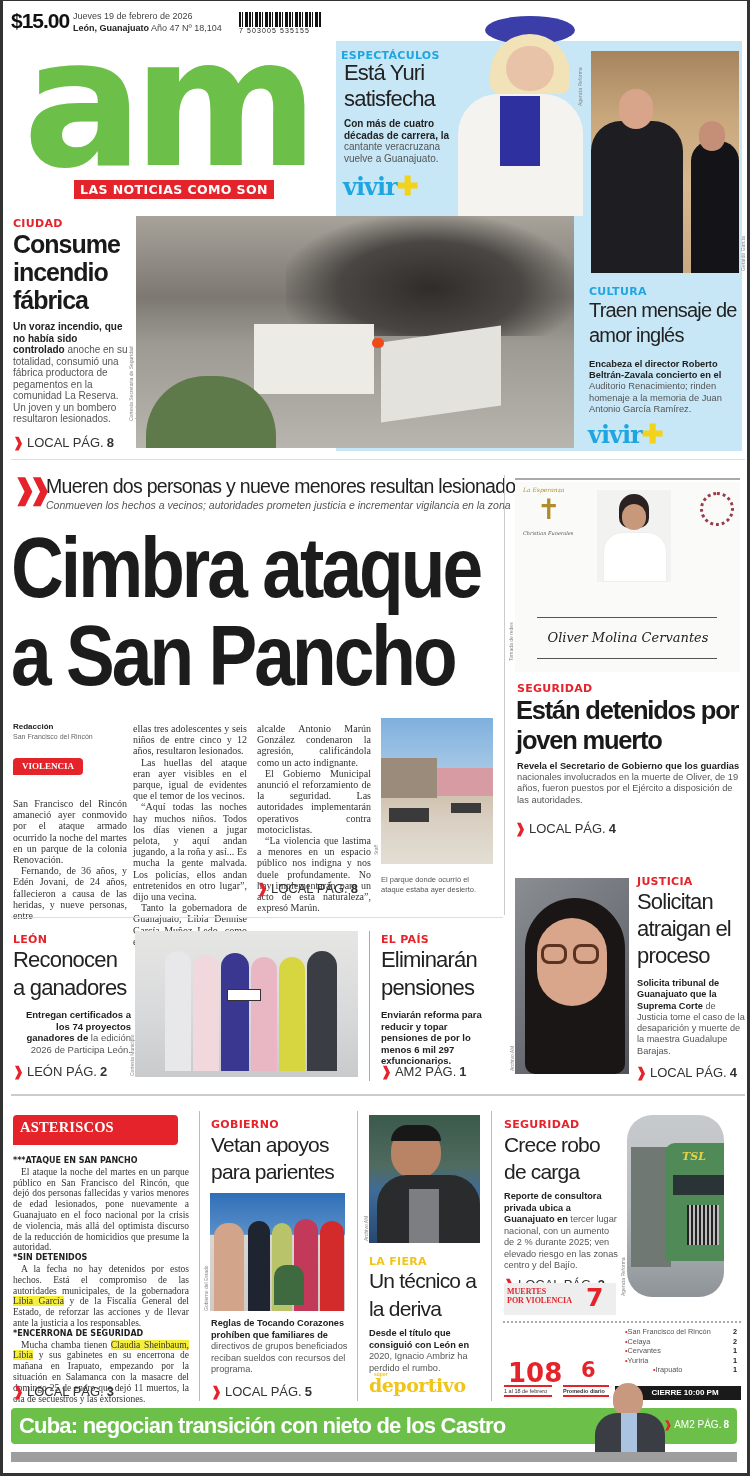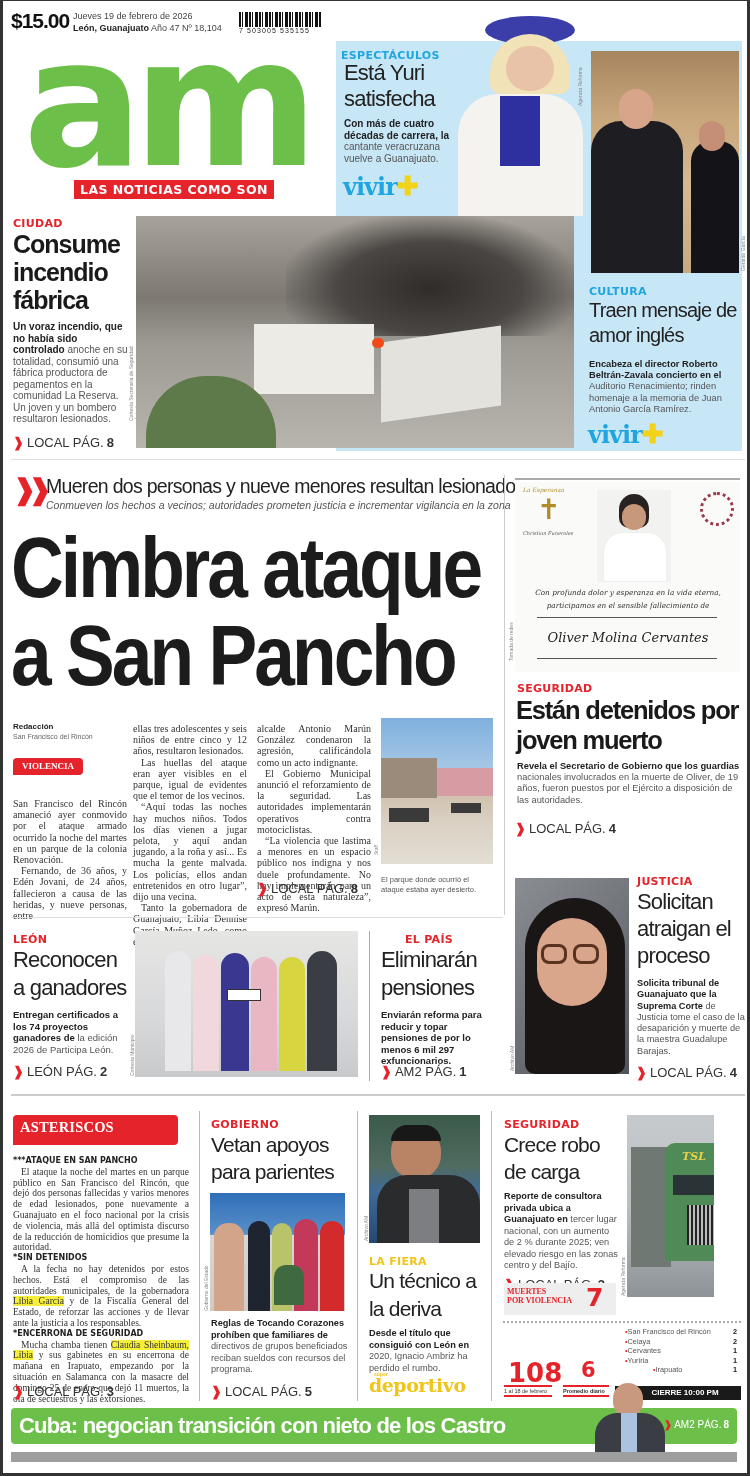--- a/index.html
+++ b/index.html
@@ -151,24 +151,20 @@
   <div class="abs" style="left:512px;top:481px;width:225px;height:190px;background:#fafaf8;">
     <div class="abs" style="left:8px;top:4px;font-family:'DejaVu Serif',serif;font-style:italic;font-size:6px;color:#b08d2a;">La Esperanza</div>
     <div class="abs" style="left:22px;top:14px;font-size:28px;color:#b08d2a;line-height:28px;">✝</div>
     <div class="abs" style="left:8px;top:48px;font-family:'DejaVu Serif',serif;font-style:italic;font-size:5px;color:#555;">Christian Funerales</div>
     <div class="abs" style="left:185px;top:10px;width:34px;height:34px;border-radius:17px;border:3px dotted #9b3a4a;"></div>
     <div class="abs" style="left:82px;top:8px;width:74px;height:92px;background:#f2f2f0;">
       <div class="abs" style="left:22px;top:4px;width:30px;height:34px;background:#2a2222;border-radius:15px 15px 10px 10px;"></div>
       <div class="abs" style="left:25px;top:14px;width:24px;height:26px;background:#c8987a;border-radius:12px;"></div>
       <div class="abs" style="left:6px;top:42px;width:64px;height:50px;background:#ffffff;border:1px solid #eee;border-radius:20px 20px 0 0;"></div>
     </div>
-    <div class="abs" style="left:8px;top:104px;width:210px;text-align:center;font-family:'DejaVu Serif',serif;font-style:italic;font-size:7.3px;color:#333;line-height:13px;">
-      <div>Con profunda dolor y esperanza en la vida eterna,</div>
-      <div>participamos en el sensible fallecimiento de</div>
-    </div>
     <div class="hline" style="left:22px;top:135px;width:180px;background:#555;"></div>
     <div class="abs" style="left:8px;top:148px;width:210px;text-align:center;font-family:'DejaVu Serif',serif;font-style:italic;font-size:13px;color:#222;">Oliver Molina Cervantes</div>
     <div class="hline" style="left:22px;top:176px;width:180px;background:#555;"></div>
   </div>
   <div class="abs credit" style="left:505px;top:610px;height:50px;">Tomada de redes</div>
 
   <div class="abs" style="left:514px;top:677px;"><span class="sec">SEGURIDAD</span></div>
   <div class="abs hl-bold" style="left:513px;top:694px;width:230px;font-size:25.5px;line-height:30px;letter-spacing:-1.2px;">Están detenidos por joven muerto</div>
   <div class="abs deck" style="left:514px;top:760px;width:226px;font-size:9.3px;line-height:11.2px;">
     <b>Revela el Secretario de Gobierno que los guardias</b><span> nacionales involucrados en la muerte de Oliver, de 19 años, fueron puestos por el Ejército a disposición de las autoridades.</span>
@@ -176,21 +172,21 @@
   <div class="abs ref" style="left:512px;top:820px;">
     <span class="chev">❱</span>
       <span>LOCAL PÁG.</span>
       <b>4</b>
   </div>
 
   <div class="hline" style="left:8px;top:916px;width:492px;background:#ddd;"></div>
 
   <div class="abs" style="left:10px;top:928px;"><span class="sec">LEÓN</span></div>
   <div class="abs hl-light" style="left:10px;top:945px;width:120px;font-size:22px;line-height:28px;">Reconocen a ganadores</div>
-  <div class="abs deck" style="left:10px;top:1008px;width:118px;font-size:9.5px;line-height:11.5px;">
+  <div class="abs deck" style="left:10px;top:1008px;width:118px;font-size:9.5px;line-height:11.5px;text-align:right;">
     <b>Entregan certificados a los 74 proyectos ganadores de</b><span> la edición 2026 de Participa León.</span>
   </div>
   <div class="abs ref" style="left:10px;top:1063px;">
     <span class="chev">❱</span>
       <span>LEÓN PÁG.</span>
       <b>2</b>
   </div>
   <div class="abs credit" style="left:126px;top:1020px;height:55px;">Cortesía Municipio</div>
 
   <div class="abs photo" style="left:132px;top:930px;width:223px;height:146px;background:linear-gradient(180deg,#e6e6e4 0%,#d7d8da 60%,#c9cacc 100%);">
@@ -198,21 +194,21 @@
     <div class="abs" style="left:58px;top:24px;width:26px;height:116px;background:#f0d8dc;border-radius:13px 13px 0 0;"></div>
     <div class="abs" style="left:86px;top:22px;width:28px;height:118px;background:#3a3790;border-radius:14px 14px 0 0;"></div>
     <div class="abs" style="left:116px;top:26px;width:26px;height:114px;background:#e9b7c4;border-radius:13px 13px 0 0;"></div>
     <div class="abs" style="left:144px;top:26px;width:26px;height:114px;background:#d8d640;border-radius:13px 13px 0 0;"></div>
     <div class="abs" style="left:172px;top:20px;width:30px;height:120px;background:#3a3d44;border-radius:15px 15px 0 0;"></div>
     <div class="abs" style="left:92px;top:58px;width:34px;height:12px;background:#ffffff;border:1px solid #333;"></div>
   </div>
 
   <div class="vline" style="left:366px;top:930px;height:150px;background:#aaa;"></div>
 
-  <div class="abs" style="left:378px;top:928px;margin-left:24px;"><span class="sec">EL PAÍS</span></div>
+  <div class="abs" style="left:378px;top:928px;"><span class="sec">EL PAÍS</span></div>
   <div class="abs hl-light" style="left:378px;top:945px;width:120px;font-size:22px;line-height:28px;">Eliminarán pensiones</div>
   <div class="abs deck" style="left:378px;top:1008px;width:116px;font-size:9.5px;line-height:11.5px;">
     <b>Enviarán reforma para reducir y topar pensiones de por lo menos 6 mil 297 exfuncionarios.</b>
   </div>
   <div class="abs ref" style="left:378px;top:1063px;">
     <span class="chev">❱</span>
       <span>AM2 PÁG.</span>
       <b>1</b>
   </div>
 
@@ -297,21 +293,21 @@
   <div class="abs" style="left:501px;top:1113px;"><span class="sec">SEGURIDAD</span></div>
   <div class="abs hl-light" style="left:501px;top:1130px;width:120px;font-size:21px;line-height:27px;">Crece robo de carga</div>
   <div class="abs deck" style="left:501px;top:1190px;width:116px;font-size:9.2px;line-height:11.5px;">
     <b>Reporte de consultora privada ubica a Guanajuato en</b><span> tercer lugar nacional, con un aumento de 2 % durante 2025; ven elevado riesgo en las zonas centro y del Bajío.</span>
   </div>
   <div class="abs ref" style="left:501px;top:1276px;">
     <span class="chev">❱</span>
       <span>LOCAL PÁG.</span>
       <b>3</b>
   </div>
-  <div class="abs photo" style="left:624px;top:1114px;width:87px;height:182px;background:linear-gradient(180deg,#c7cacd 0%,#b9bec2 50%,#8e9398 100%);">
+  <div class="abs photo" style="left:624px;top:1114px;width:97px;height:182px;background:linear-gradient(180deg,#c7cacd 0%,#b9bec2 50%,#8e9398 100%);border-radius:25px;">
     <div class="abs" style="left:4px;top:32px;width:40px;height:120px;background:#6f7873;"></div>
     <div class="abs" style="left:38px;top:28px;width:70px;height:118px;background:#4f8a57;border-radius:10px 10px 4px 4px;"></div>
     <div class="abs" style="left:55px;top:35px;font-family:'DejaVu Serif',serif;font-style:italic;font-weight:700;font-size:11px;color:#e6d34a;">TSL</div>
     <div class="abs" style="left:46px;top:60px;width:56px;height:20px;background:#2a3336;"></div>
     <div class="abs" style="left:60px;top:90px;width:32px;height:40px;background:repeating-linear-gradient(90deg,#222 0 2px,#bbb 2px 4px);"></div>
   </div>
   <div class="abs credit" style="left:617px;top:1255px;height:40px;">Agencia Reforma</div>
 
   <div class="hline" style="left:500px;top:1320px;width:238px;border-top:2px dotted #aaa;background:none;"></div>
   <div class="abs" style="left:501px;top:1282px;width:112px;height:32px;background:#eeeeee;">

